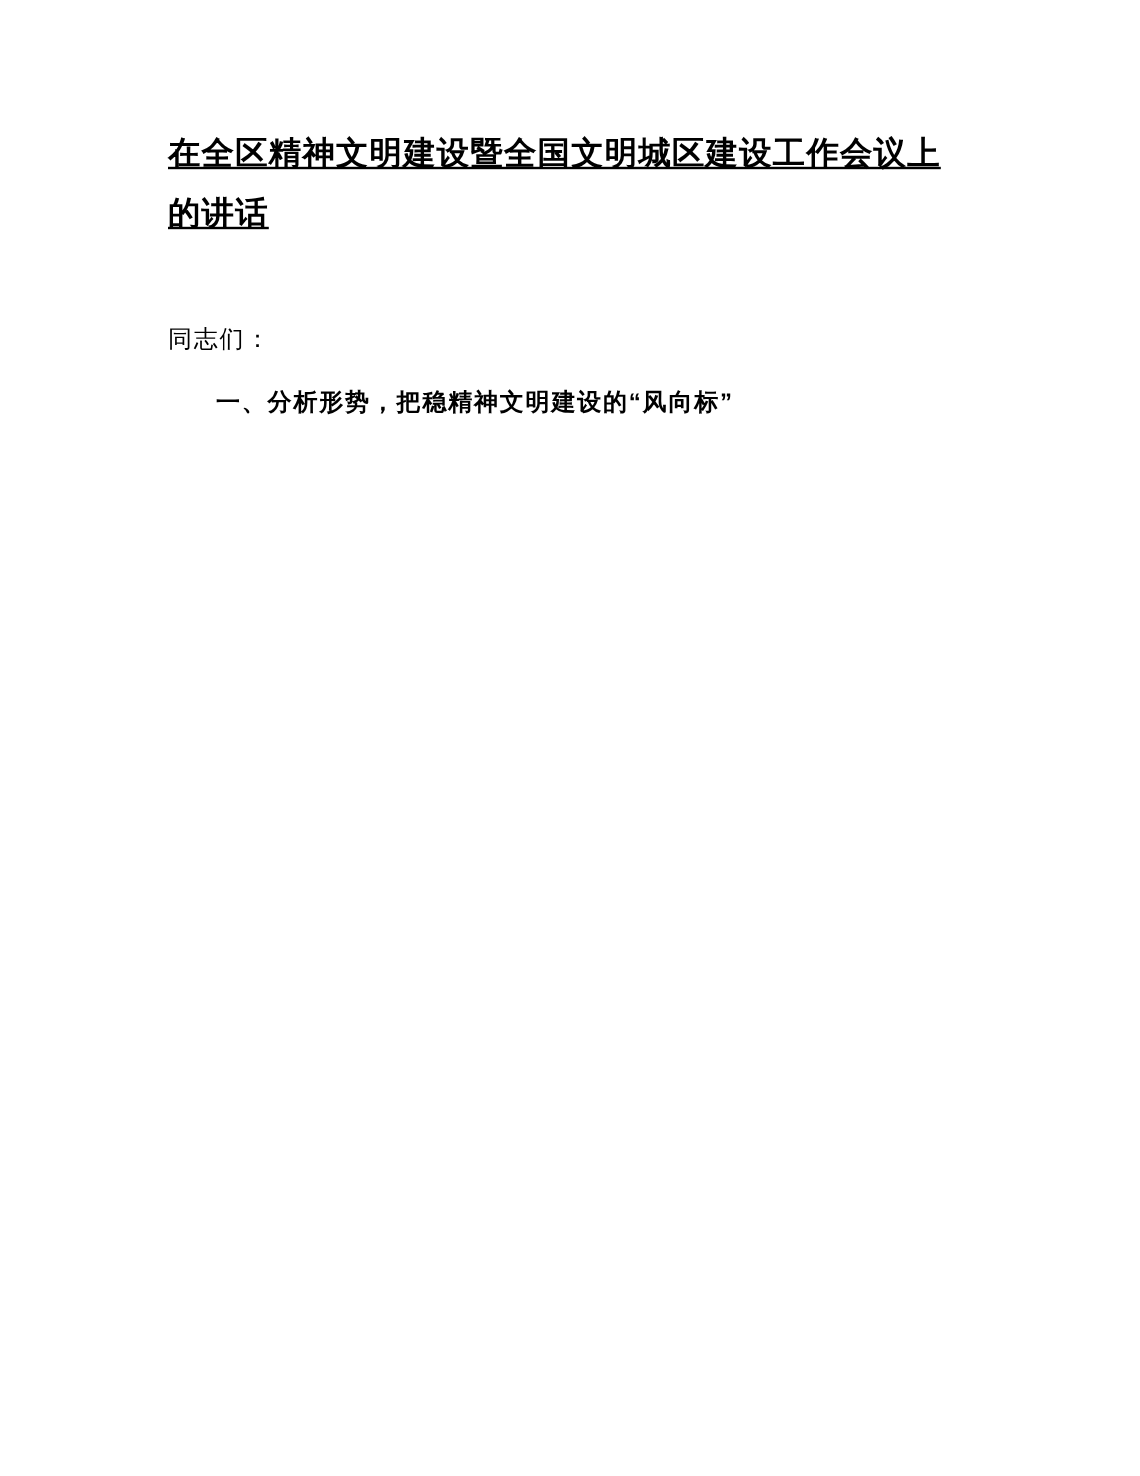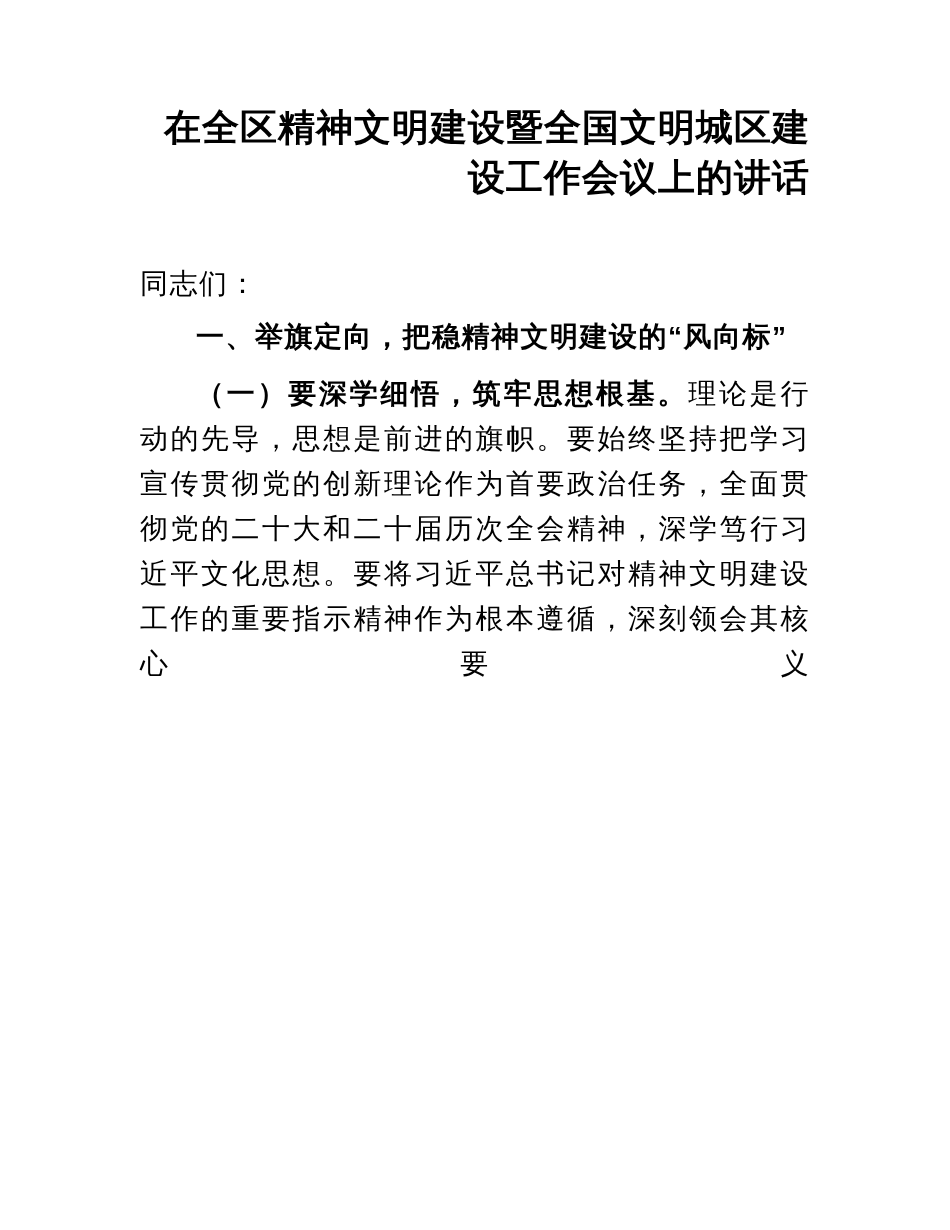--- a/index.html
+++ b/index.html
@@ -12,32 +12,33 @@
     position: relative;
     width: 950px;
     height: 1230px;
     background: #ffffff;
     overflow: hidden;
     padding: 103px 140px 0 140px;
     color: #000000;
     font-family: "Liberation Serif", "DejaVu Serif", serif;
   }
   .doc-title {
-    font-size: 37px;
+    font-size: 27px;
     font-weight: bold;
     line-height: 50px;
-    text-align: right;
+    text-align: left;
     letter-spacing: 1px;
     margin: 0 0 58px 0;
     color: #000000;
     font-family: "Liberation Serif", "DejaVu Serif", serif;
+    text-decoration: underline;
   }
   .doc-body p,
   .doc-body h2 {
-    font-size: 28px;
+    font-size: 20px;
     line-height: 45px;
     letter-spacing: 1.5px;
     text-align: justify;
     margin: 0;
     color: #000000;
   }
   .salutation {
     text-indent: 0;
   }
   .body-para {
@@ -64,19 +65,18 @@
 <body>
 
 <div class="page">
   <h1 class="doc-title">在全区精神文明建设暨全国文明城区建设工作会议上的讲话</h1>
 
   <div class="doc-body">
 
     <p class="salutation">同志们：</p>
 
 
-    <h2 class="section-heading">一、举旗定向，把稳精神文明建设的“风向标”</h2>
+    <h2 class="section-heading">一、分析形势，把稳精神文明建设的“风向标”</h2>
 
 
-    <p class="body-para para-gap clipped"><span class="lead-bold">（一）要深学细悟，筑牢思想根基。</span><span>理论是行动的先导，思想是前进的旗帜。要始终坚持把学习宣传贯彻党的创新理论作为首要政治任务，全面贯彻党的二十大和二十届历次全会精神，深学笃行习近平文化思想。要将习近平总书记对精神文明建设工作的重要指示精神作为根本遵循，深刻领会其核心要义</span></p>
 
   </div>
 </div>
 
 </body></html>

